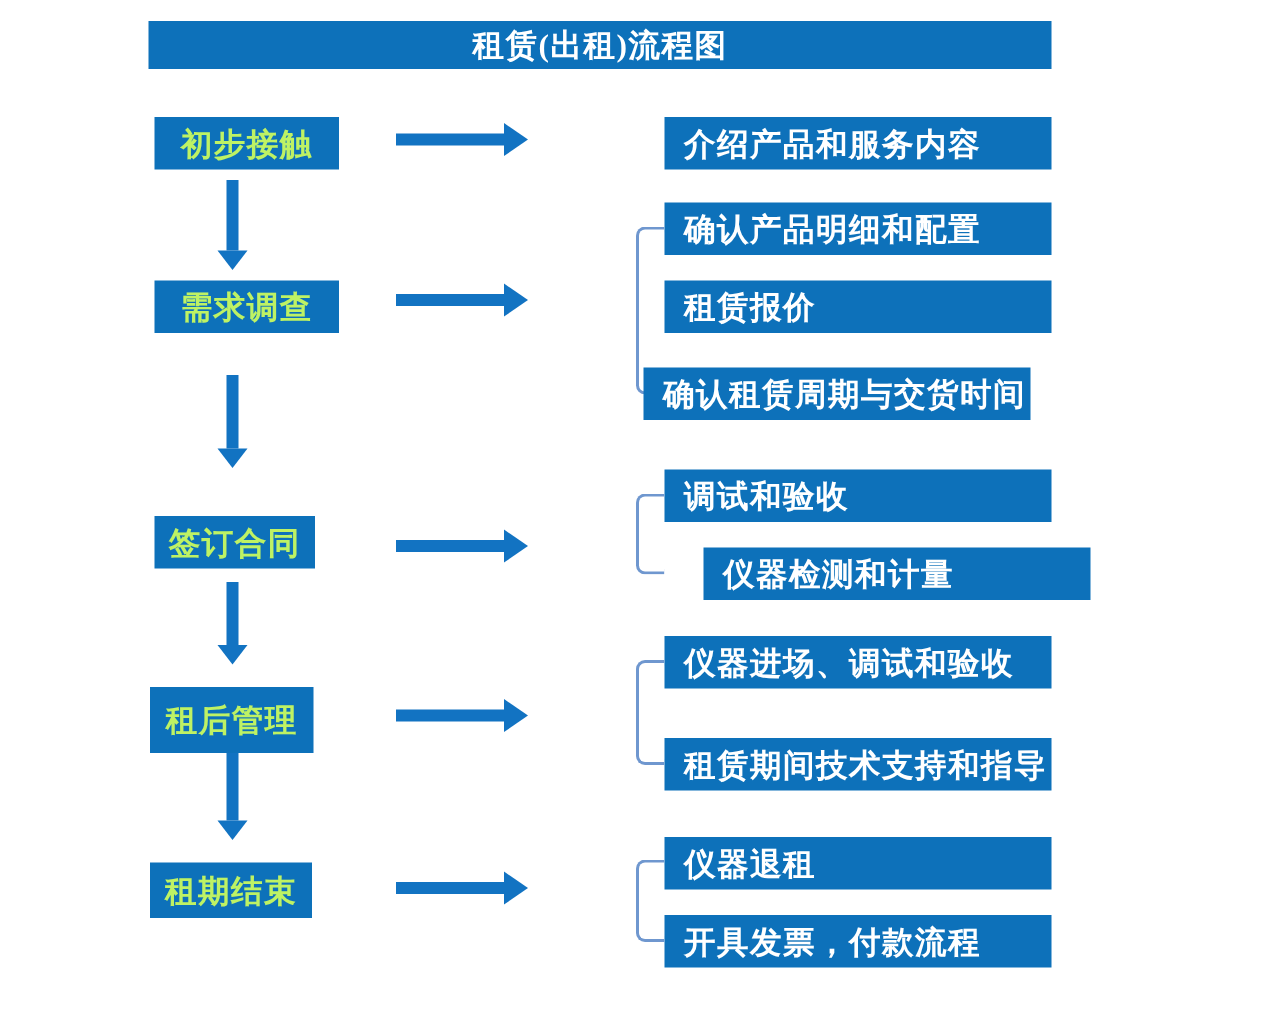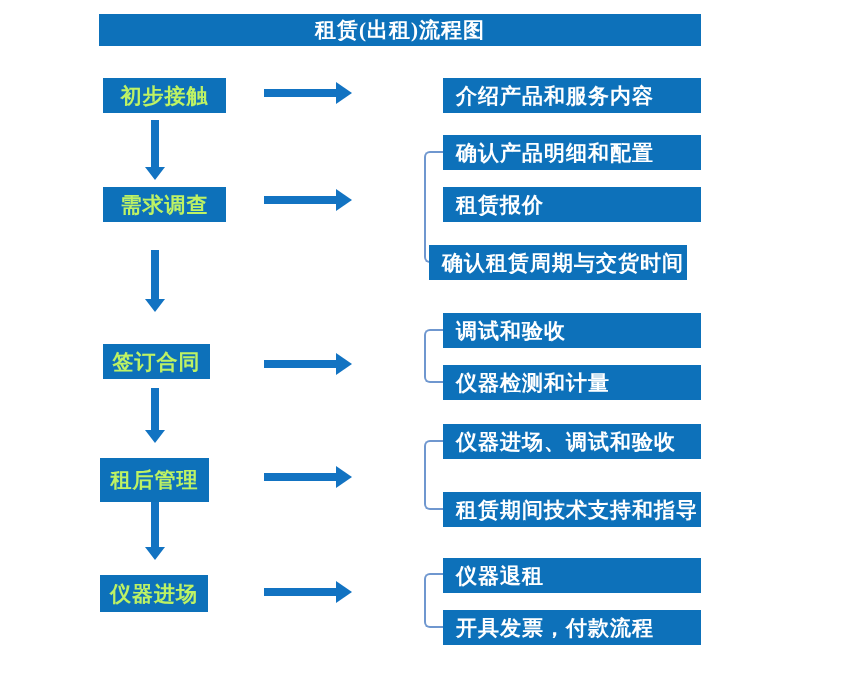--- a/index.html
+++ b/index.html
@@ -84,21 +84,21 @@
 <body>
 
 <div id="canvas">
 
   <div class="abs title-bar" style="left:99px; top:14px; width:602px; height:32px;">租赁(出租)流程图</div>
 
   <div class="abs step-box" style="left:103px; top:78px;  width:123px; height:35px;">初步接触</div>
   <div class="abs step-box" style="left:103px; top:187px; width:123px; height:35px;">需求调查</div>
   <div class="abs step-box" style="left:103px; top:344px; width:107px; height:35px;text-align:right;">签订合同</div>
   <div class="abs step-box" style="left:100px; top:458px; width:109px; height:44px;">租后管理</div>
-  <div class="abs step-box" style="left:100px; top:575px; width:108px; height:37px;">仪器进场</div>
+  <div class="abs step-box" style="left:100px; top:575px; width:108px; height:37px;">租期结束</div>
 
   <div class="abs v-arrow" style="left:151px; top:120px; height:47px;"></div>
   <div class="abs v-arrow" style="left:151px; top:250px; height:49px;"></div>
   <div class="abs v-arrow" style="left:151px; top:388px; height:42px;"></div>
   <div class="abs v-arrow" style="left:151px; top:502px; height:45px;"></div>
 
   <div class="abs h-arrow" style="left:264px; top:89px;  width:72px;"></div>
   <div class="abs h-arrow" style="left:264px; top:196px; width:72px;"></div>
   <div class="abs h-arrow" style="left:264px; top:360px; width:72px;"></div>
   <div class="abs h-arrow" style="left:264px; top:473px; width:72px;"></div>
@@ -109,21 +109,21 @@
   <div class="abs bracket" style="left:424px; top:440px; height:70px;"></div>
   <div class="abs bracket" style="left:424px; top:573px; height:55px;"></div>
 
   <div class="abs output-box" style="left:443px; top:78px;">介绍产品和服务内容</div>
 
   <div class="abs output-box" style="left:443px; top:135px;">确认产品明细和配置</div>
   <div class="abs output-box" style="left:443px; top:187px;">租赁报价</div>
   <div class="abs output-box" style="left:429px; top:245px;">确认租赁周期与交货时间</div>
 
   <div class="abs output-box" style="left:443px; top:313px;">调试和验收</div>
-  <div class="abs output-box" style="left:443px; top:365px;text-align:center;">仪器检测和计量</div>
+  <div class="abs output-box" style="left:469px; top:365px;text-align:center;">仪器检测和计量</div>
 
   <div class="abs output-box" style="left:443px; top:424px;">仪器进场、调试和验收</div>
   <div class="abs output-box" style="left:443px; top:492px;">租赁期间技术支持和指导</div>
 
   <div class="abs output-box" style="left:443px; top:558px;">仪器退租</div>
   <div class="abs output-box" style="left:443px; top:610px;">开具发票，付款流程</div>
 
 </div>
 
 </body></html>

